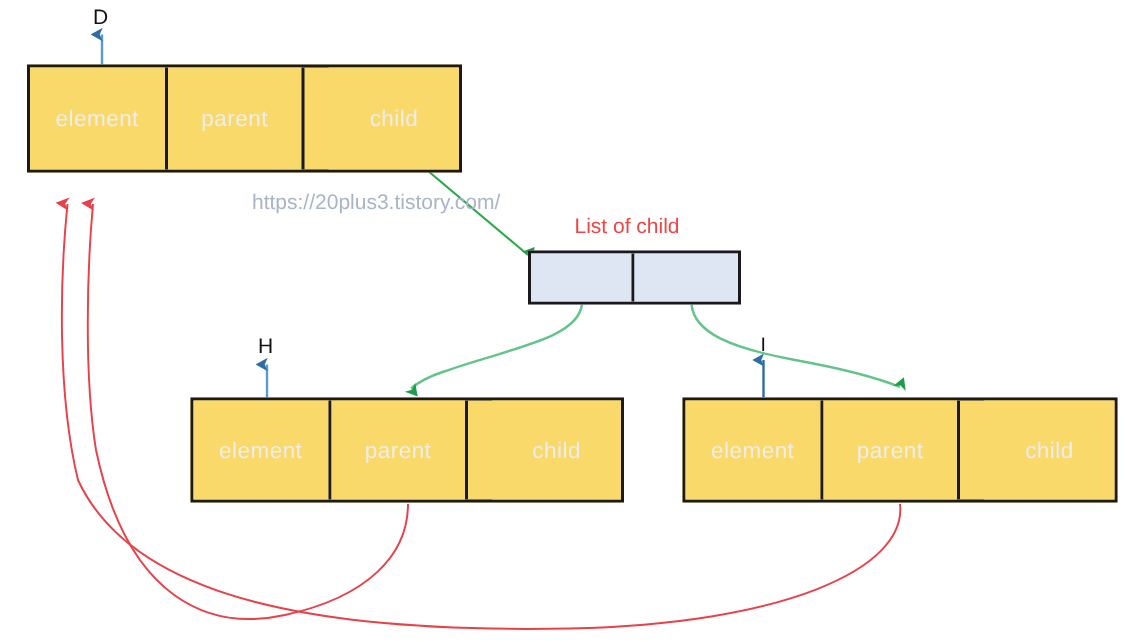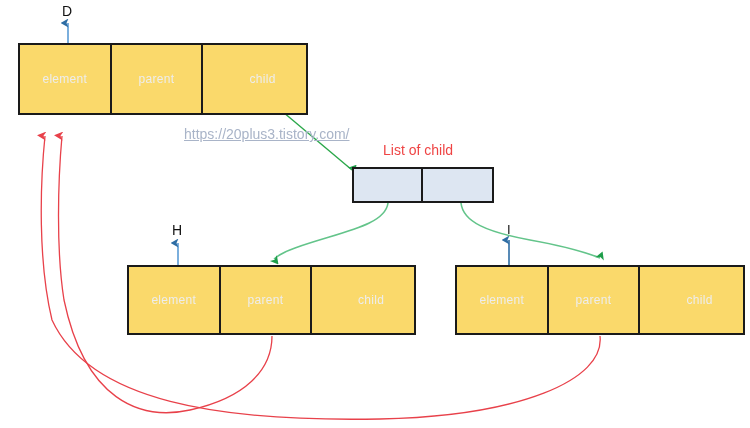--- a/index.html
+++ b/index.html
@@ -31,21 +31,21 @@
     border: 2px solid #1a1a1a;
     background: #FAD96B;
   }
   .cell {
     box-sizing: border-box;
     display: flex;
     align-items: center;
     justify-content: center;
     background: #FAD96B;
     color: #EDEDED;
-    font-size: 12px;
+    font-size: 15px;
     letter-spacing: 0.3px;
     border-right: 2px solid #1a1a1a;
     overflow: hidden;
     white-space: nowrap;
   }
   .cell:last-child { border-right: none; margin-left: 16px; }
 
   
   .listnode {
     position: absolute;
@@ -115,21 +115,21 @@
     <path d="M600,336 C605,380 520,416 380,419 C220,422 90,402 52,320 C38,262 40,185 45,136" fill="none" stroke="#E8414A" stroke-width="1.3" marker-end="url(#mk-red)"></path>
   </svg>
 
   <div class="node" style="left:18px; top:43px; width:290px; height:72px;">
     <div class="cell" style="width:97px;">element</div>
     <div class="cell" style="width:97px;">parent</div>
     <div class="cell" style="width:92px;">child</div>
   </div>
   <div class="vlabel" style="left:62px; top:3px;">D</div>
 
-  <div class="watermark" style="left:184px; top:126px;text-decoration:underline;">https://20plus3.tistory.com/</div>
+  <div class="watermark" style="left:168px; top:126px;">https://20plus3.tistory.com/</div>
 
   <div class="caption" style="left:383px; top:142px;">List of child</div>
   <div class="listnode" style="left:352px; top:167px; width:142px; height:36px;">
     <div class="lcell"></div>
     <div class="lcell"></div>
   </div>
 
   <div class="node" style="left:127px; top:265px; width:289px; height:70px;">
     <div class="cell" style="width:97px;">element</div>
     <div class="cell" style="width:97px;">parent</div>

